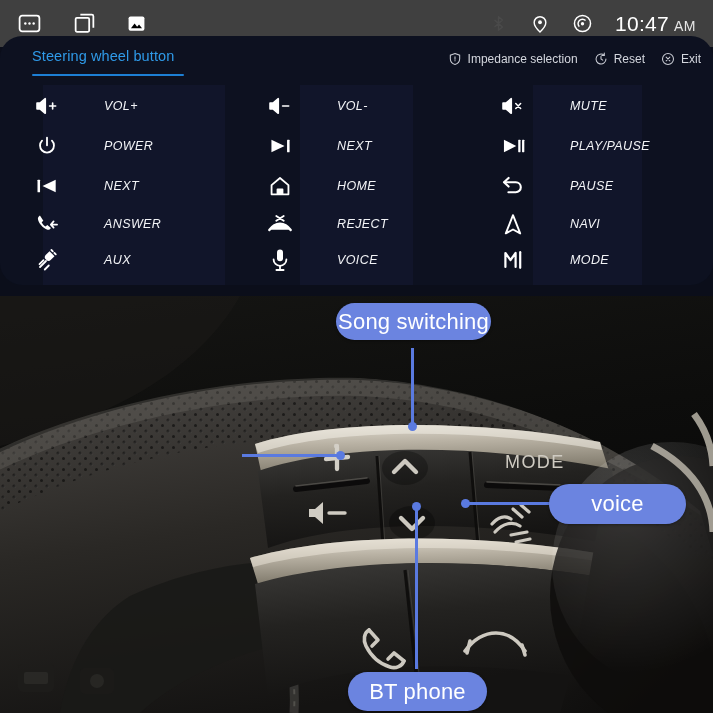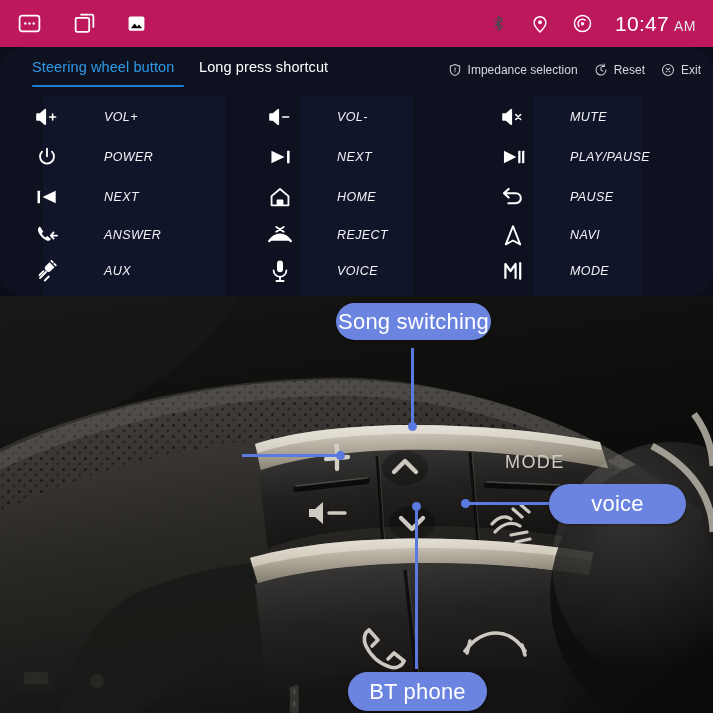--- a/index.html
+++ b/index.html
@@ -7,34 +7,34 @@
     width:713px;height:713px;
     font-family:"Liberation Sans","DejaVu Sans",sans-serif;
     overflow:hidden;
     -webkit-font-smoothing:antialiased;
   }
   #app{position:relative;width:713px;height:713px;background:#0b0e1a;overflow:hidden;}
 
   
   .statusbar{
     position:absolute;left:0;top:0;width:713px;height:47px;
-    background:#be185d;display:flex;align-items:center;
+    background:#404040;display:flex;align-items:center;
   }
   .sb-left{display:flex;align-items:center;gap:30px;padding-left:17px;}
   .sb-right{margin-left:auto;display:flex;align-items:center;gap:22px;padding-right:17px;}
   .sb-ico{display:flex;align-items:center;justify-content:center;}
   .clock{
     color:#fff;font-size:21px;letter-spacing:.3px;display:flex;align-items:baseline;gap:5px;
     font-family:"Liberation Sans",sans-serif;
   }
   .clock .ampm{font-size:14px;color:#e6e6e6;letter-spacing:.5px;}
 
   
   .panel{
-    position:absolute;left:0;top:47px;width:713px;height:249px;
+    position:absolute;left:0;top:36px;width:713px;height:249px;
     background:#0d1120;
     border-radius:22px;
   }
   .tabbar{position:relative;height:49px;}
   .tab{
     position:absolute;top:12px;font-size:14.5px;color:#fff;cursor:default;
     letter-spacing:.1px;
   }
   .tab.active{color:#2f9ae8;}
   .tab-underline{
@@ -146,21 +146,20 @@
         <span class="ampm">AM</span>
       </span>
     </div>
   </div>
 
   <div class="panel">
 
     <div class="tabbar">
       <div class="tab active" style="left:32px;">Steering wheel button</div>
       <div class="tab-underline" style="left:32px;top:38px;width:152px;"></div>
-      <div class="tab" style="left:199px;">Long press shortcut</div>
 
       <div class="panel-actions">
         <div class="pa-item">
           <span>
             <svg width="14" height="14" viewBox="0 0 24 24" fill="none" stroke="#c9ccd4" stroke-width="1.8">
               <path d="M12 2.5l8 3v6.2c0 5-3.4 8.6-8 9.8-4.6-1.2-8-4.8-8-9.8V5.5z"></path>
               <path d="M12 8v4.5M12 14.6v.6" stroke-linecap="round"></path>
             </svg>
           </span>
           <span>Impedance selection</span>

